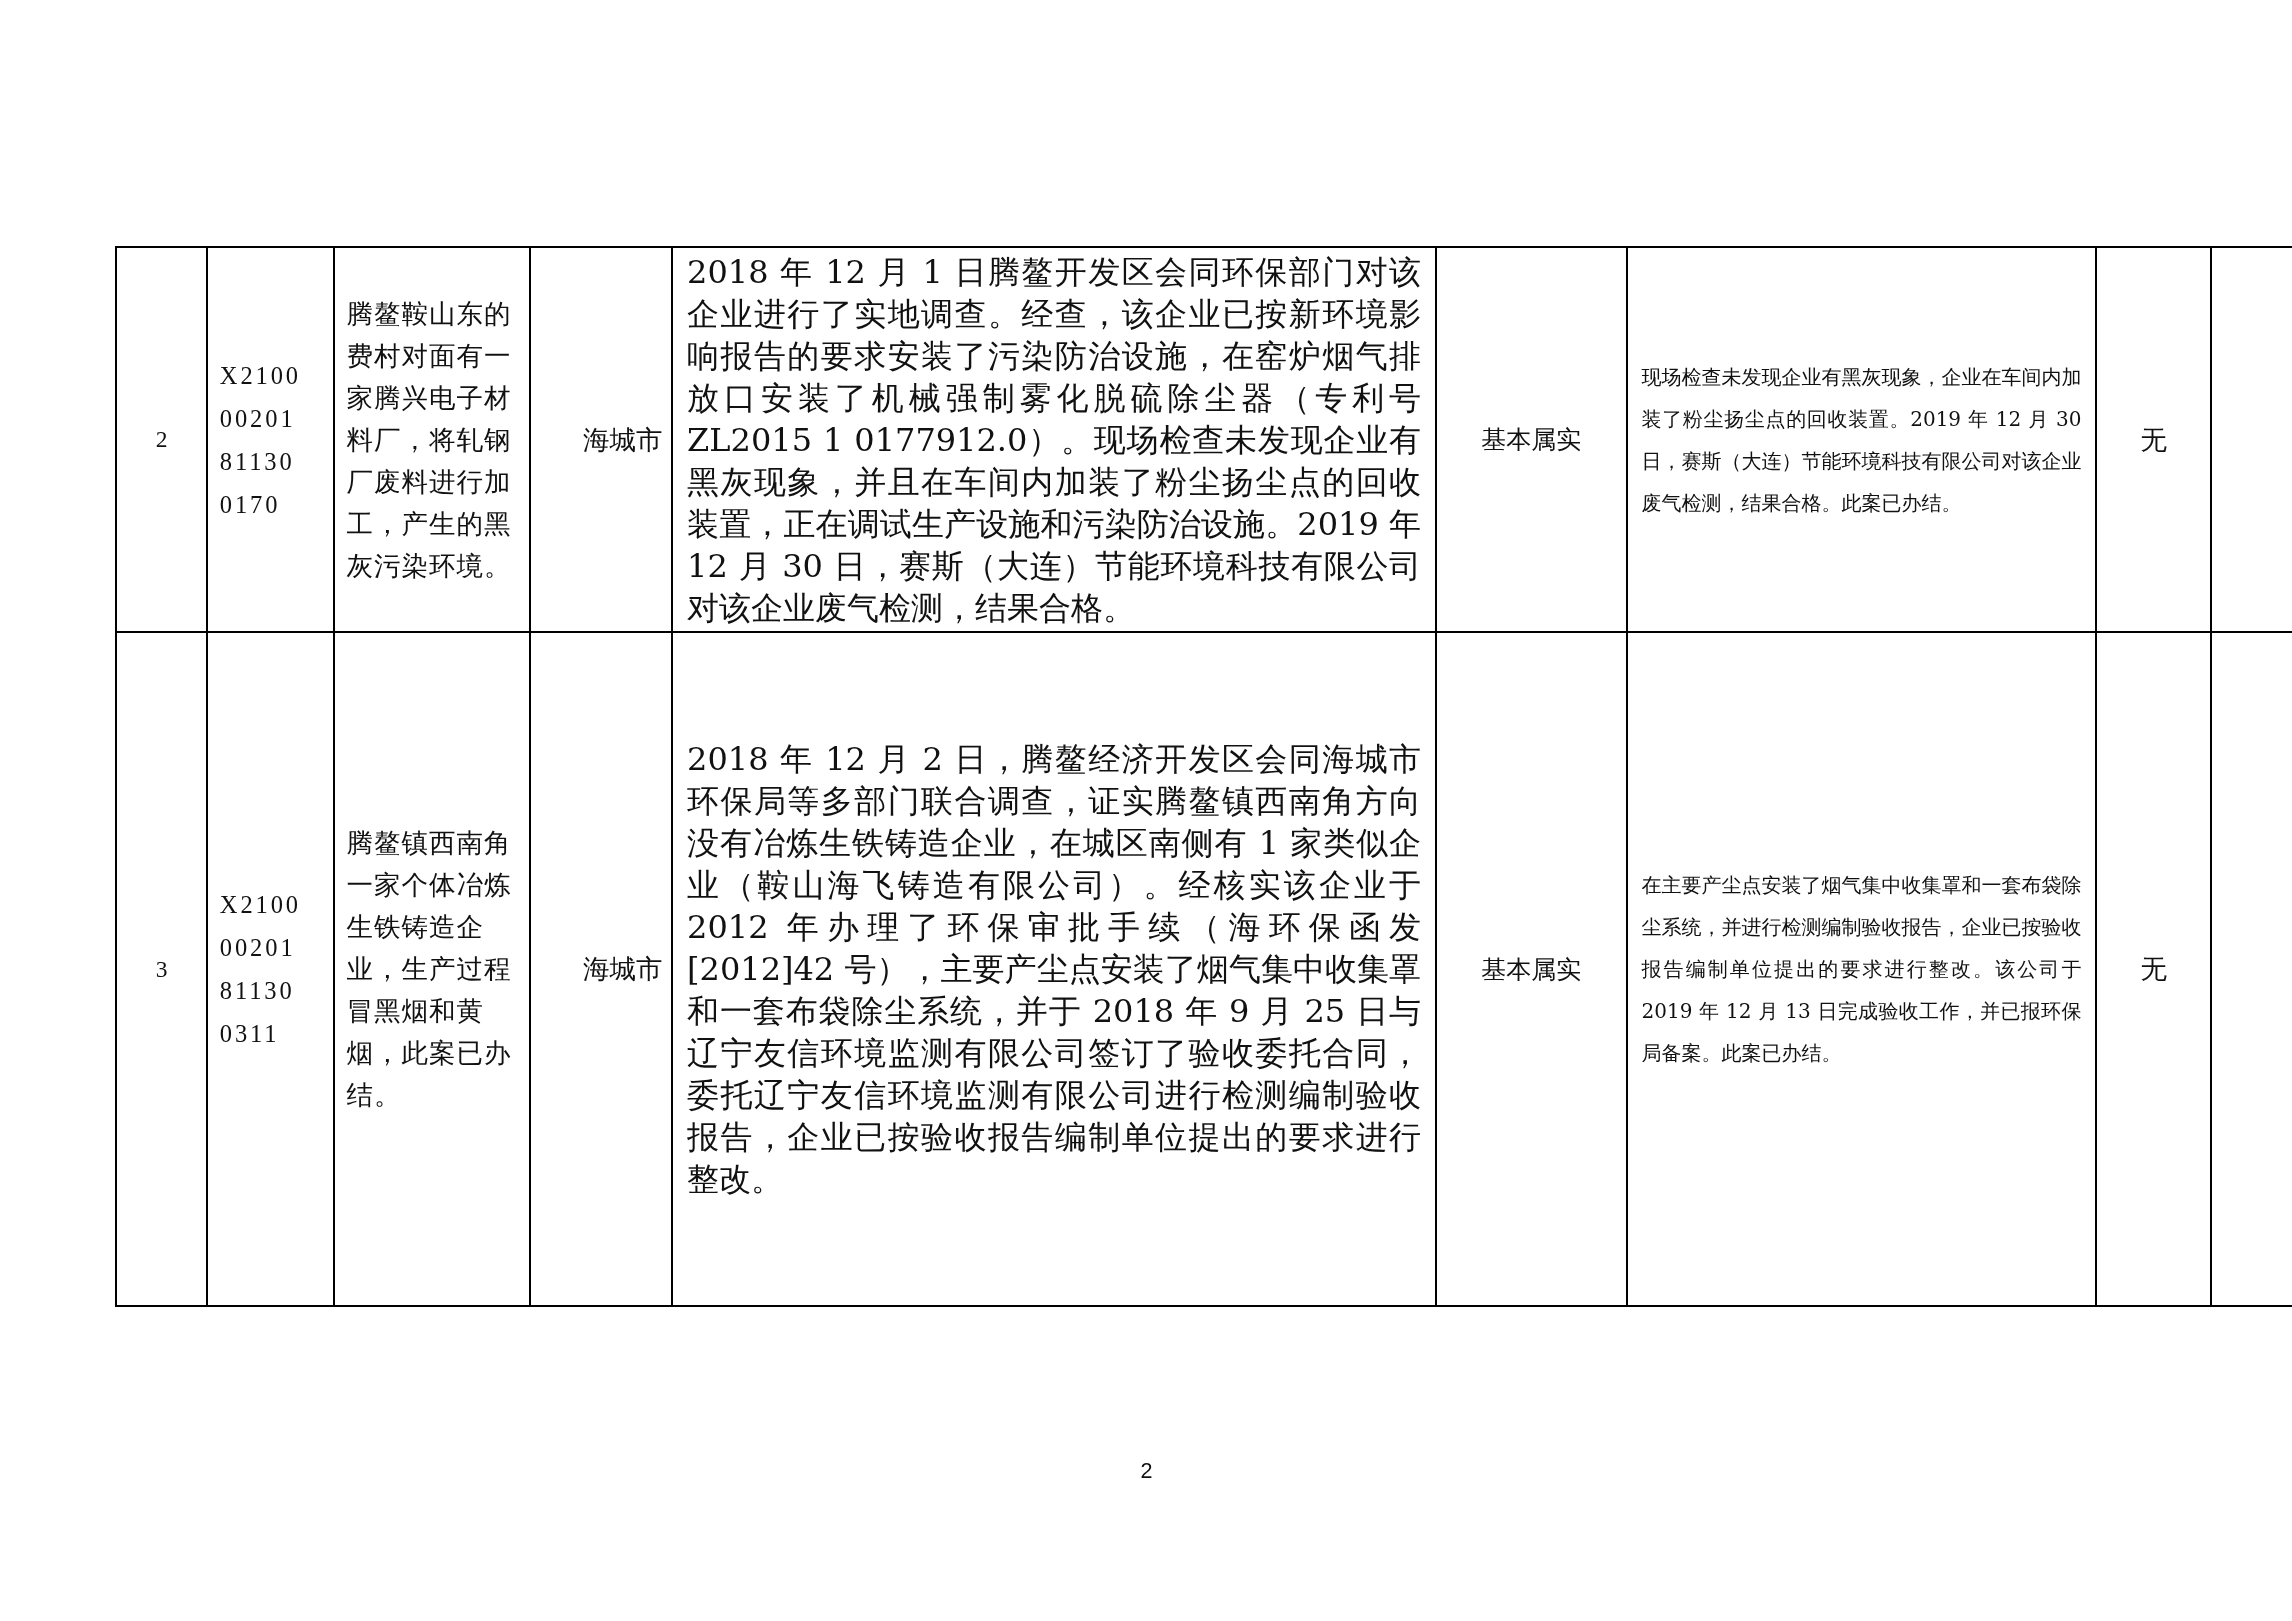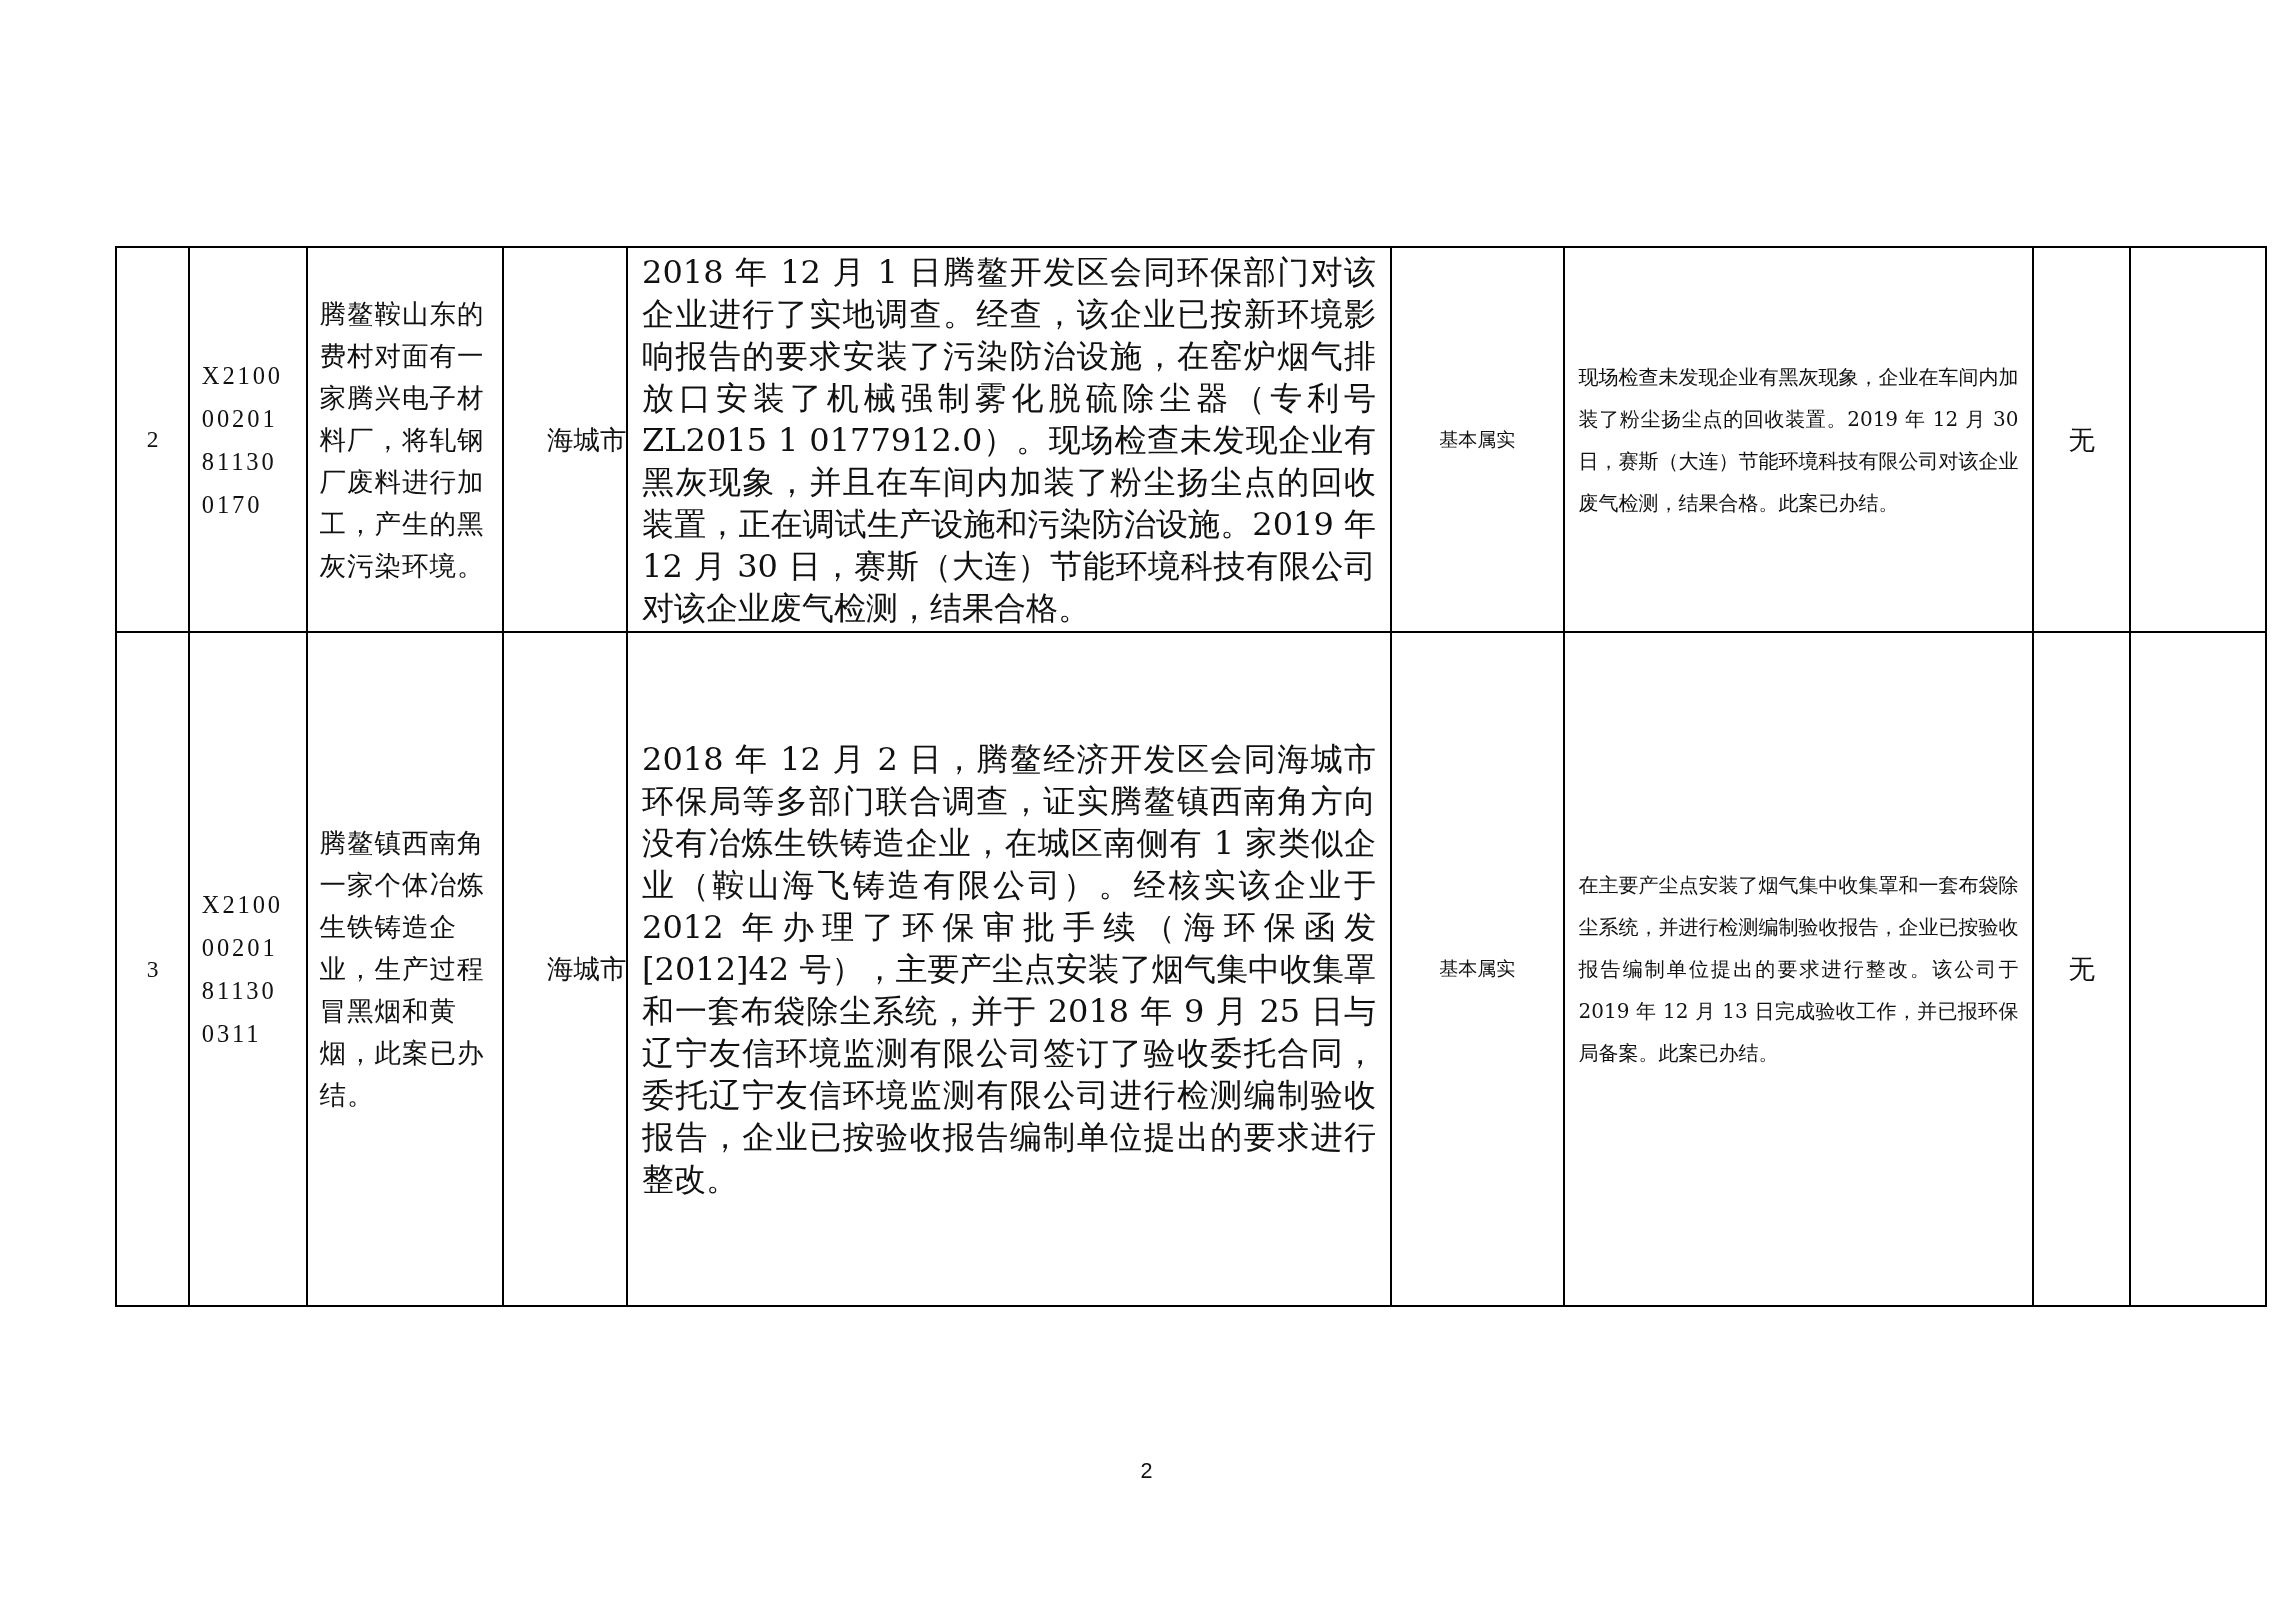--- a/index.html
+++ b/index.html
@@ -1,30 +1,30 @@
 <!DOCTYPE html>
 <html><head>
 <meta charset="utf-8">
 <style>
   html, body { margin: 0; padding: 0; background: #ffffff; }
   body { width: 2293px; height: 1621px; position: relative; overflow: hidden;
          font-family: "DejaVu Serif", "Liberation Serif", serif; color: #111; }
   .page { position: absolute; left: 0; top: 0; width: 2293px; height: 1621px; background: #fff; }
   table.grid { position: absolute; left: 115px; top: 246px; border-collapse: collapse;
                table-layout: fixed; width: 2064px; }
-  table.grid td { border: 2.9px solid #000; vertical-align: middle; padding: 0; }
+  table.grid td { border: 2.9px solid #000; vertical-align: middle; padding: 9px; }
   table.grid tr.r2 td { border-top: 2.9px solid #000; }
   .c-no { width: 71px; text-align: center; font-family: "Liberation Serif", serif; font-size: 23.5px; }
   .c-id { width: 104px; font-family: "Liberation Serif", serif; font-size: 24.5px; letter-spacing: 2.9px;
           line-height: 43px; padding-left: 11.8px !important; }
   .c-id div { white-space: nowrap; }
   .c-desc { width: 171px; font-size: 26.5px; line-height: 42px; padding: 0 11.8px !important; letter-spacing: 1px; margin-left: 44px; }
   .c-region { width: 122px; text-align: right; font-size: 26.5px; }
   .c-proc { width: 734px; font-size: 32px; line-height: 42px; padding: 0 13.7px !important; text-align: justify; }
-  .c-verdict { width: 171px; text-align: center; font-size: 19px; }
+  .c-verdict { width: 171px; text-align: center; font-size: 25px; }
   .c-result { width: 440px; font-size: 20px; line-height: 42px; padding: 0 13.7px !important; text-align: justify; }
   .c-resp { width: 95px; text-align: center; font-size: 26.5px; }
   .c-note { width: 134px; }
   tr.r2 { height: 385px; }
   tr.r3 { height: 674px; }
   .page-number { position: absolute; left: 0; width: 2293px; top: 1458px; text-align: center;
                  font-family: "Liberation Sans", sans-serif; font-size: 21.6px; }
 </style>
 </head>
 <body>

